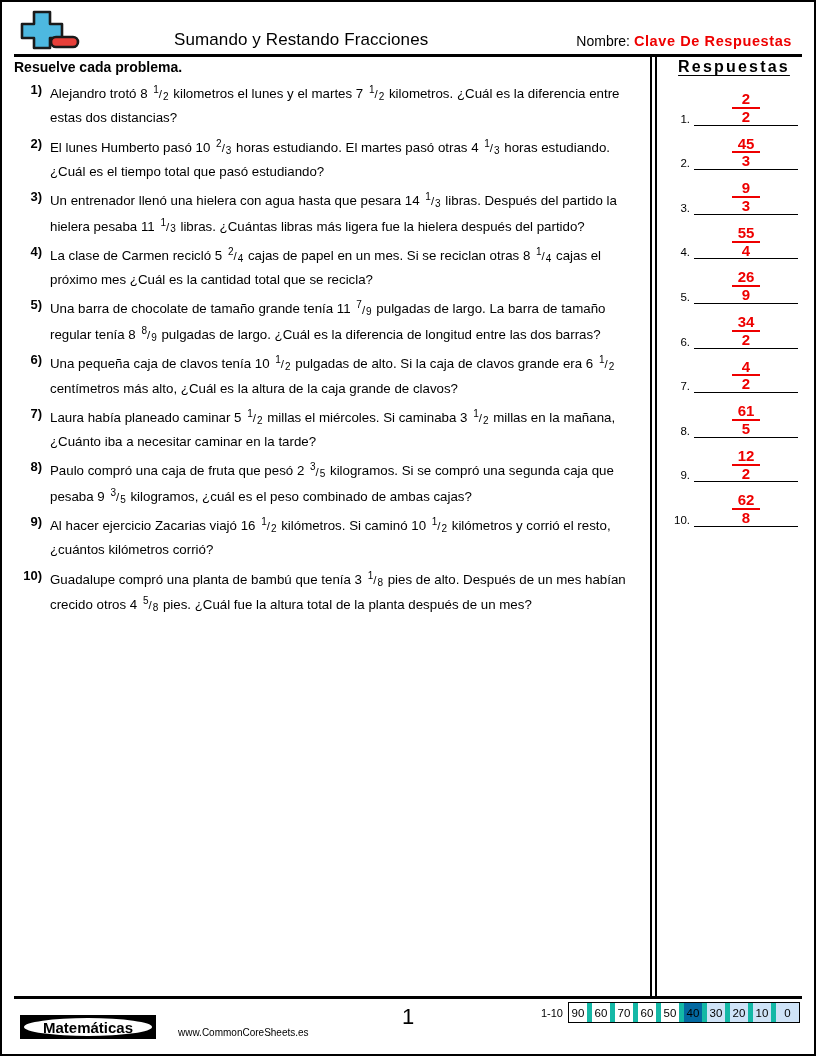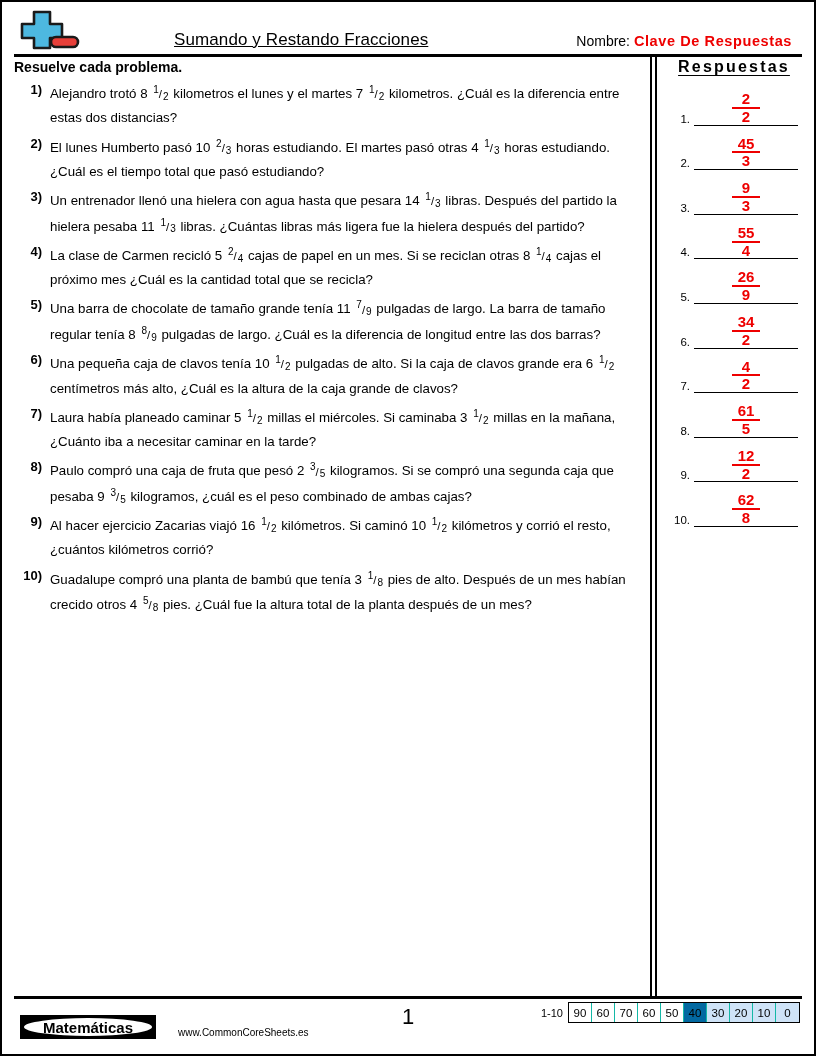--- a/index.html
+++ b/index.html
@@ -38,21 +38,20 @@
     height: 44px;
   }
 
   .header-title {
     flex: 1;
     text-align: center;
     font-size: 17px;
     letter-spacing: 0.1px;
     padding-bottom: 2px;
     padding-left: 10px;
-    text-decoration: underline;
   }
 
   .header-name {
     font-size: 14px;
     padding-bottom: 3px;
     white-space: nowrap;
     padding-right: 8px;
   }
   .header-name .name-value {
     color: #ee0000;
@@ -303,21 +302,21 @@
     font-size: 11px;
     margin-right: 5px;
   }
   .scale {
     display: flex;
     border: 1px solid #000;
   }
   .scale-cell {
     width: 23px;
     height: 19px;
-    border-right: 1px solid #14b8a6;
+    border-right: 5px solid #14b8a6;
     font-size: 11.5px;
     display: flex;
     align-items: center;
     justify-content: center;
     background: #fff;
   }
   .scale-cell:last-child { border-right: none; }
   .scale-cell.hl { background: #cfe3f7; }
 </style>
 </head>

